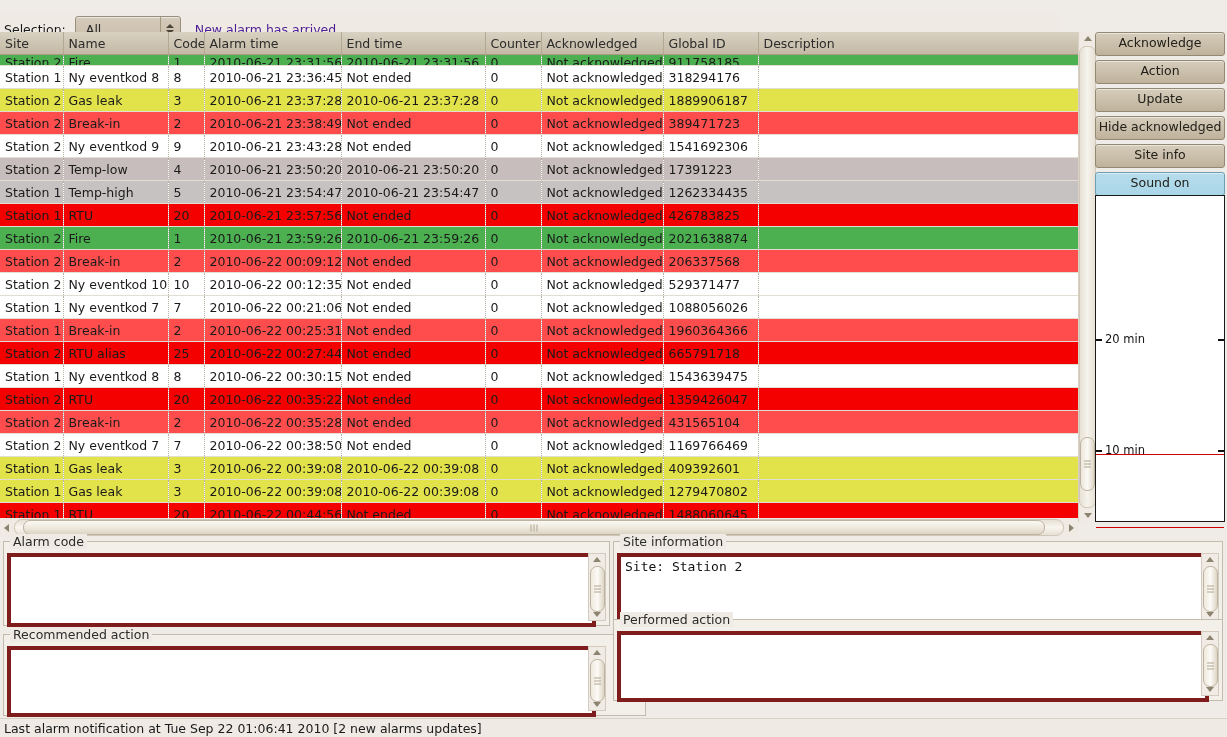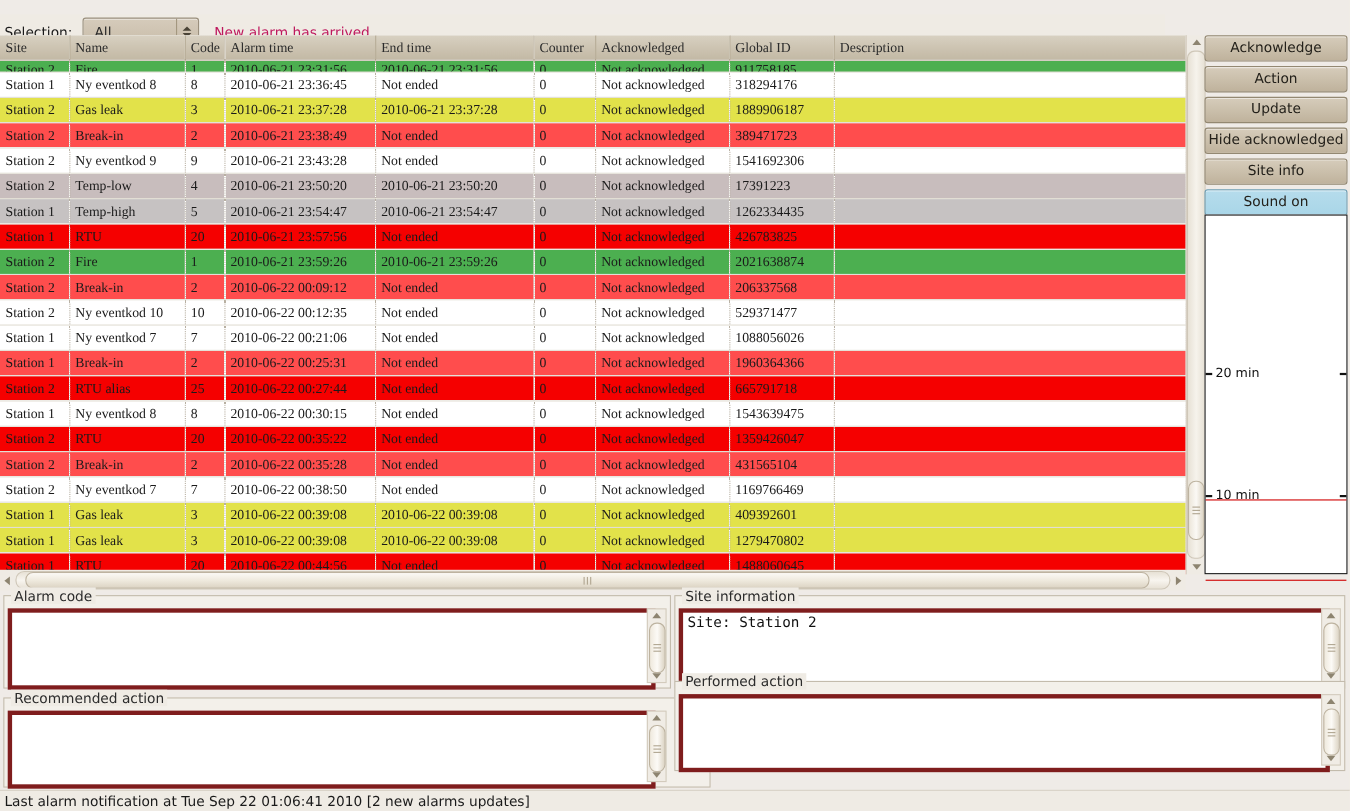--- a/index.html
+++ b/index.html
@@ -46,36 +46,35 @@
   .tri-up {
     width: 0; height: 0;
     border-left: 4px solid transparent; border-right: 4px solid transparent;
     border-bottom: 4px solid #4a4336;
   }
   .tri-down {
     width: 0; height: 0;
     border-left: 4px solid transparent; border-right: 4px solid transparent;
     border-top: 4px solid #4a4336;
   }
-  .notice { margin-left: 14px; font-size: 12.5px; color: #be185d; }
+  .notice { margin-left: 14px; font-size: 12.5px; color: #4c1d95; }
 
   
   .tablewrap {
     position: absolute; left: 0; top: 32px;
     width: 1078px; height: 490px;
     overflow: hidden;
     background: #fff;
     border-right: 1px solid #c6bfb2;
   }
   table.alarms {
     border-collapse: collapse;
     table-layout: fixed;
     width: 1078px;
     font-size: 12.5px;
-    font-family: Liberation Serif, serif;
   }
   table.alarms th {
     height: 22px;
     background: linear-gradient(180deg,#d8d1c2 0%, #cdc4b2 50%, #c3b9a5 100%);
     border-right: 1px solid #b3a891;
     border-bottom: 1px solid #a89c85;
     text-align: left;
     font-weight: normal;
     padding: 0 0 0 5px;
     color: #2b2b2b;

